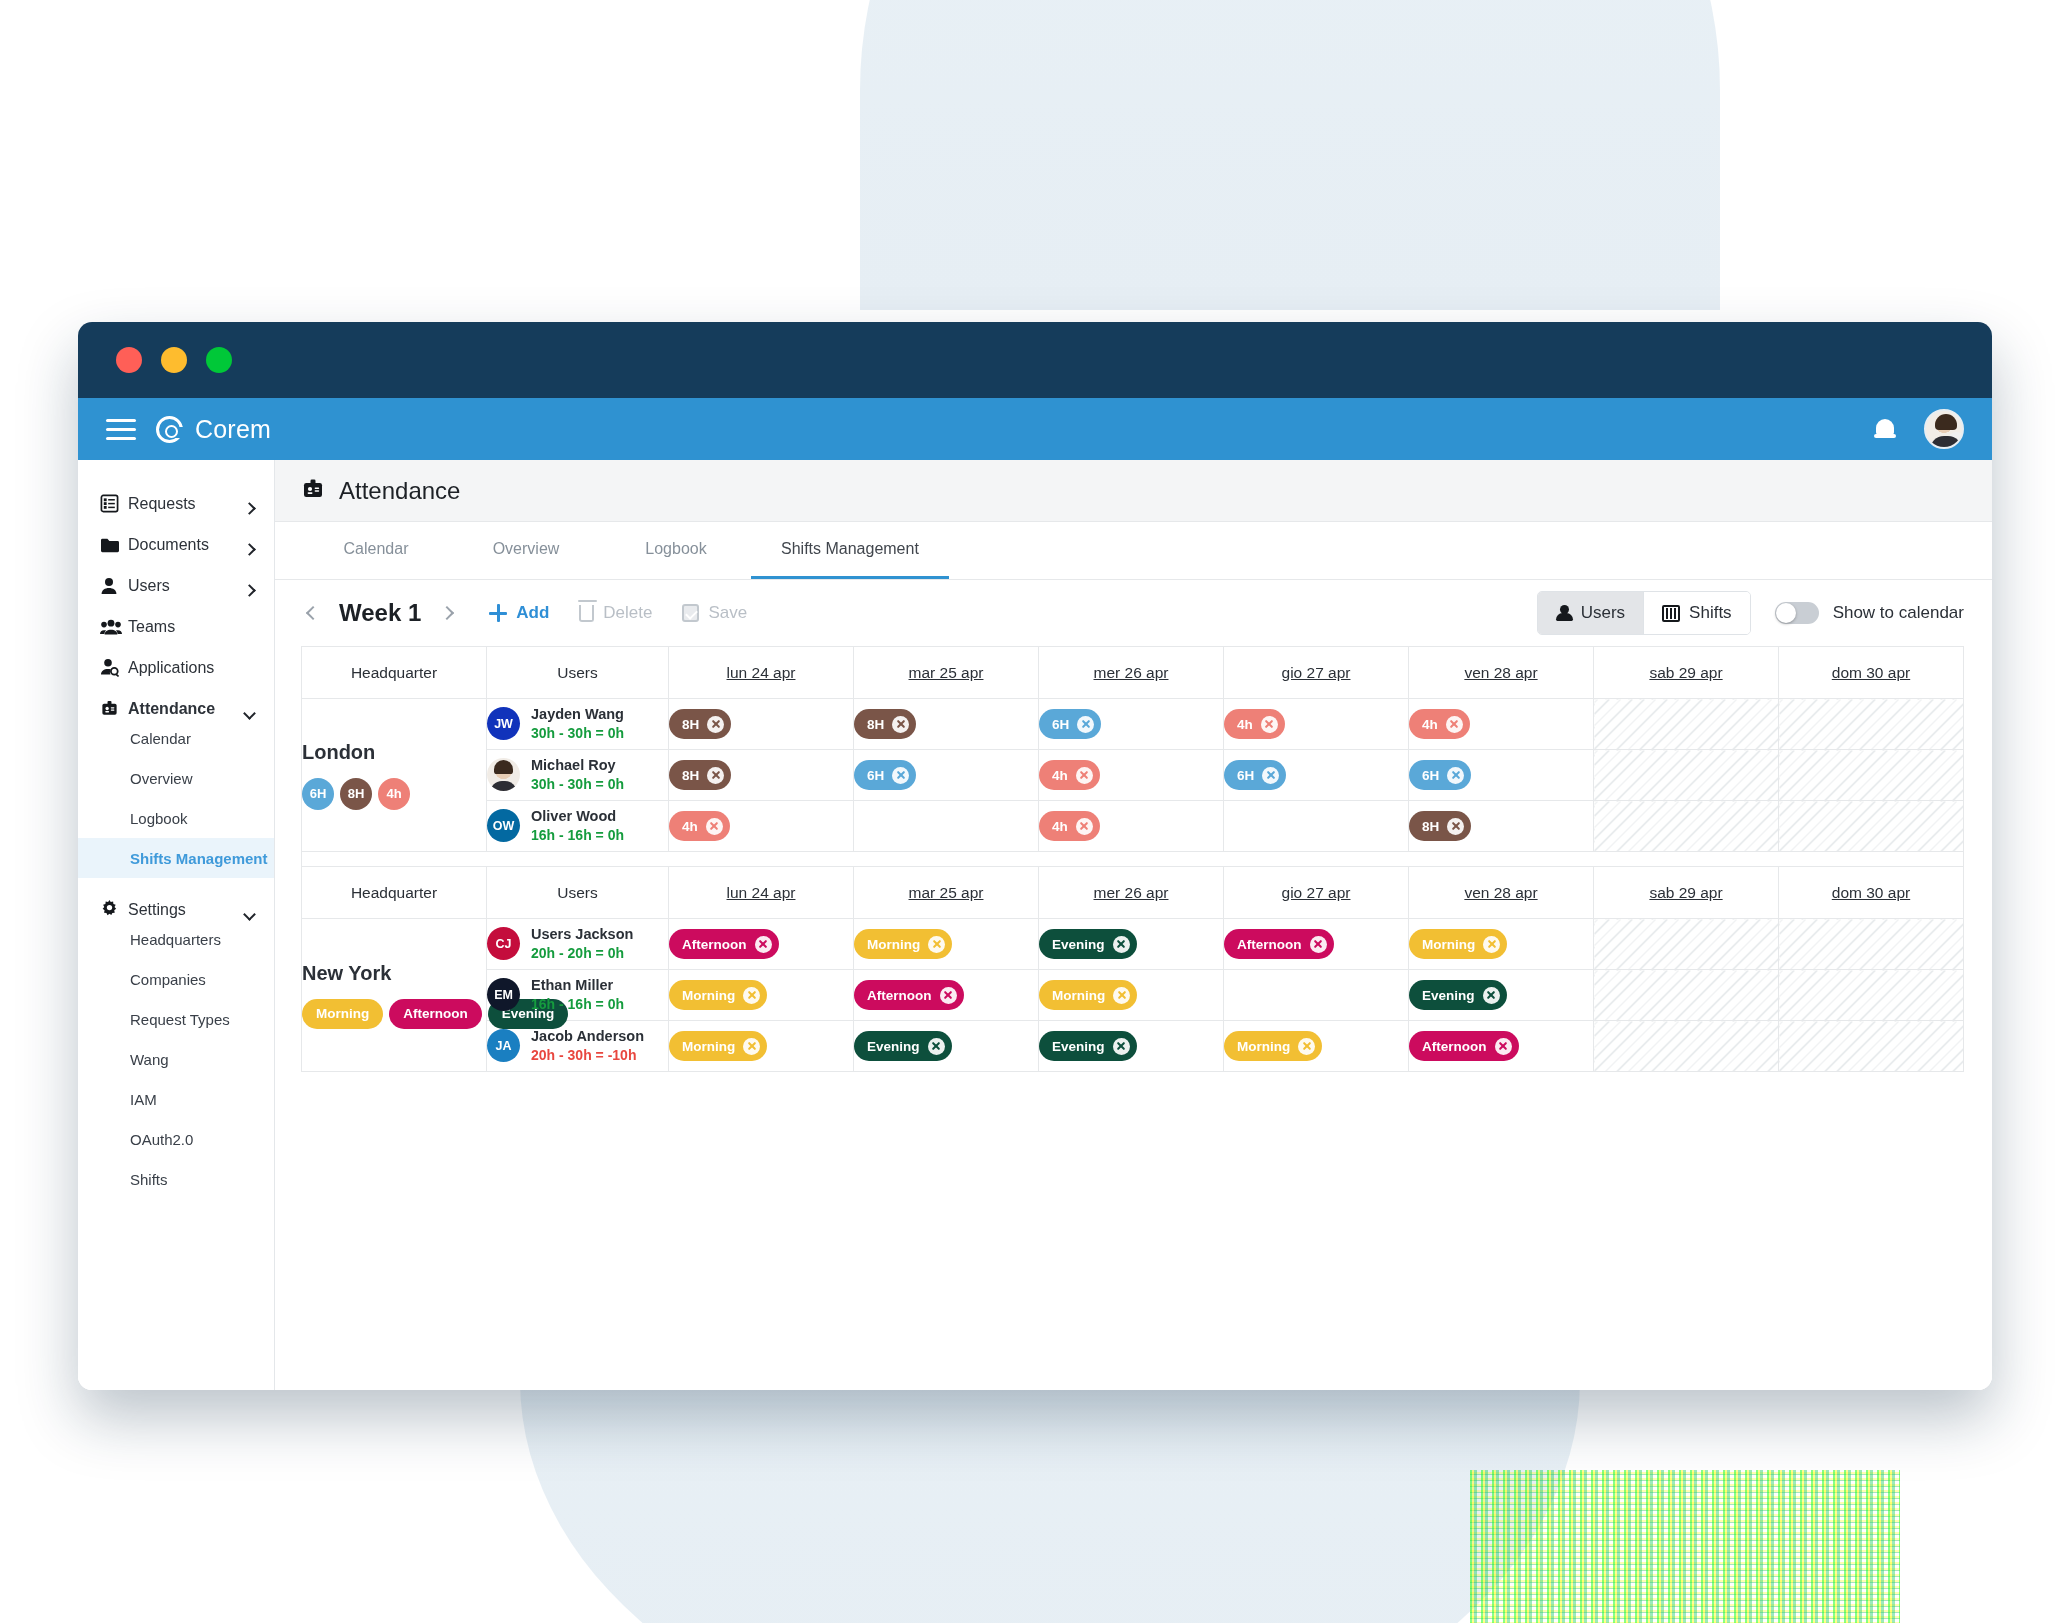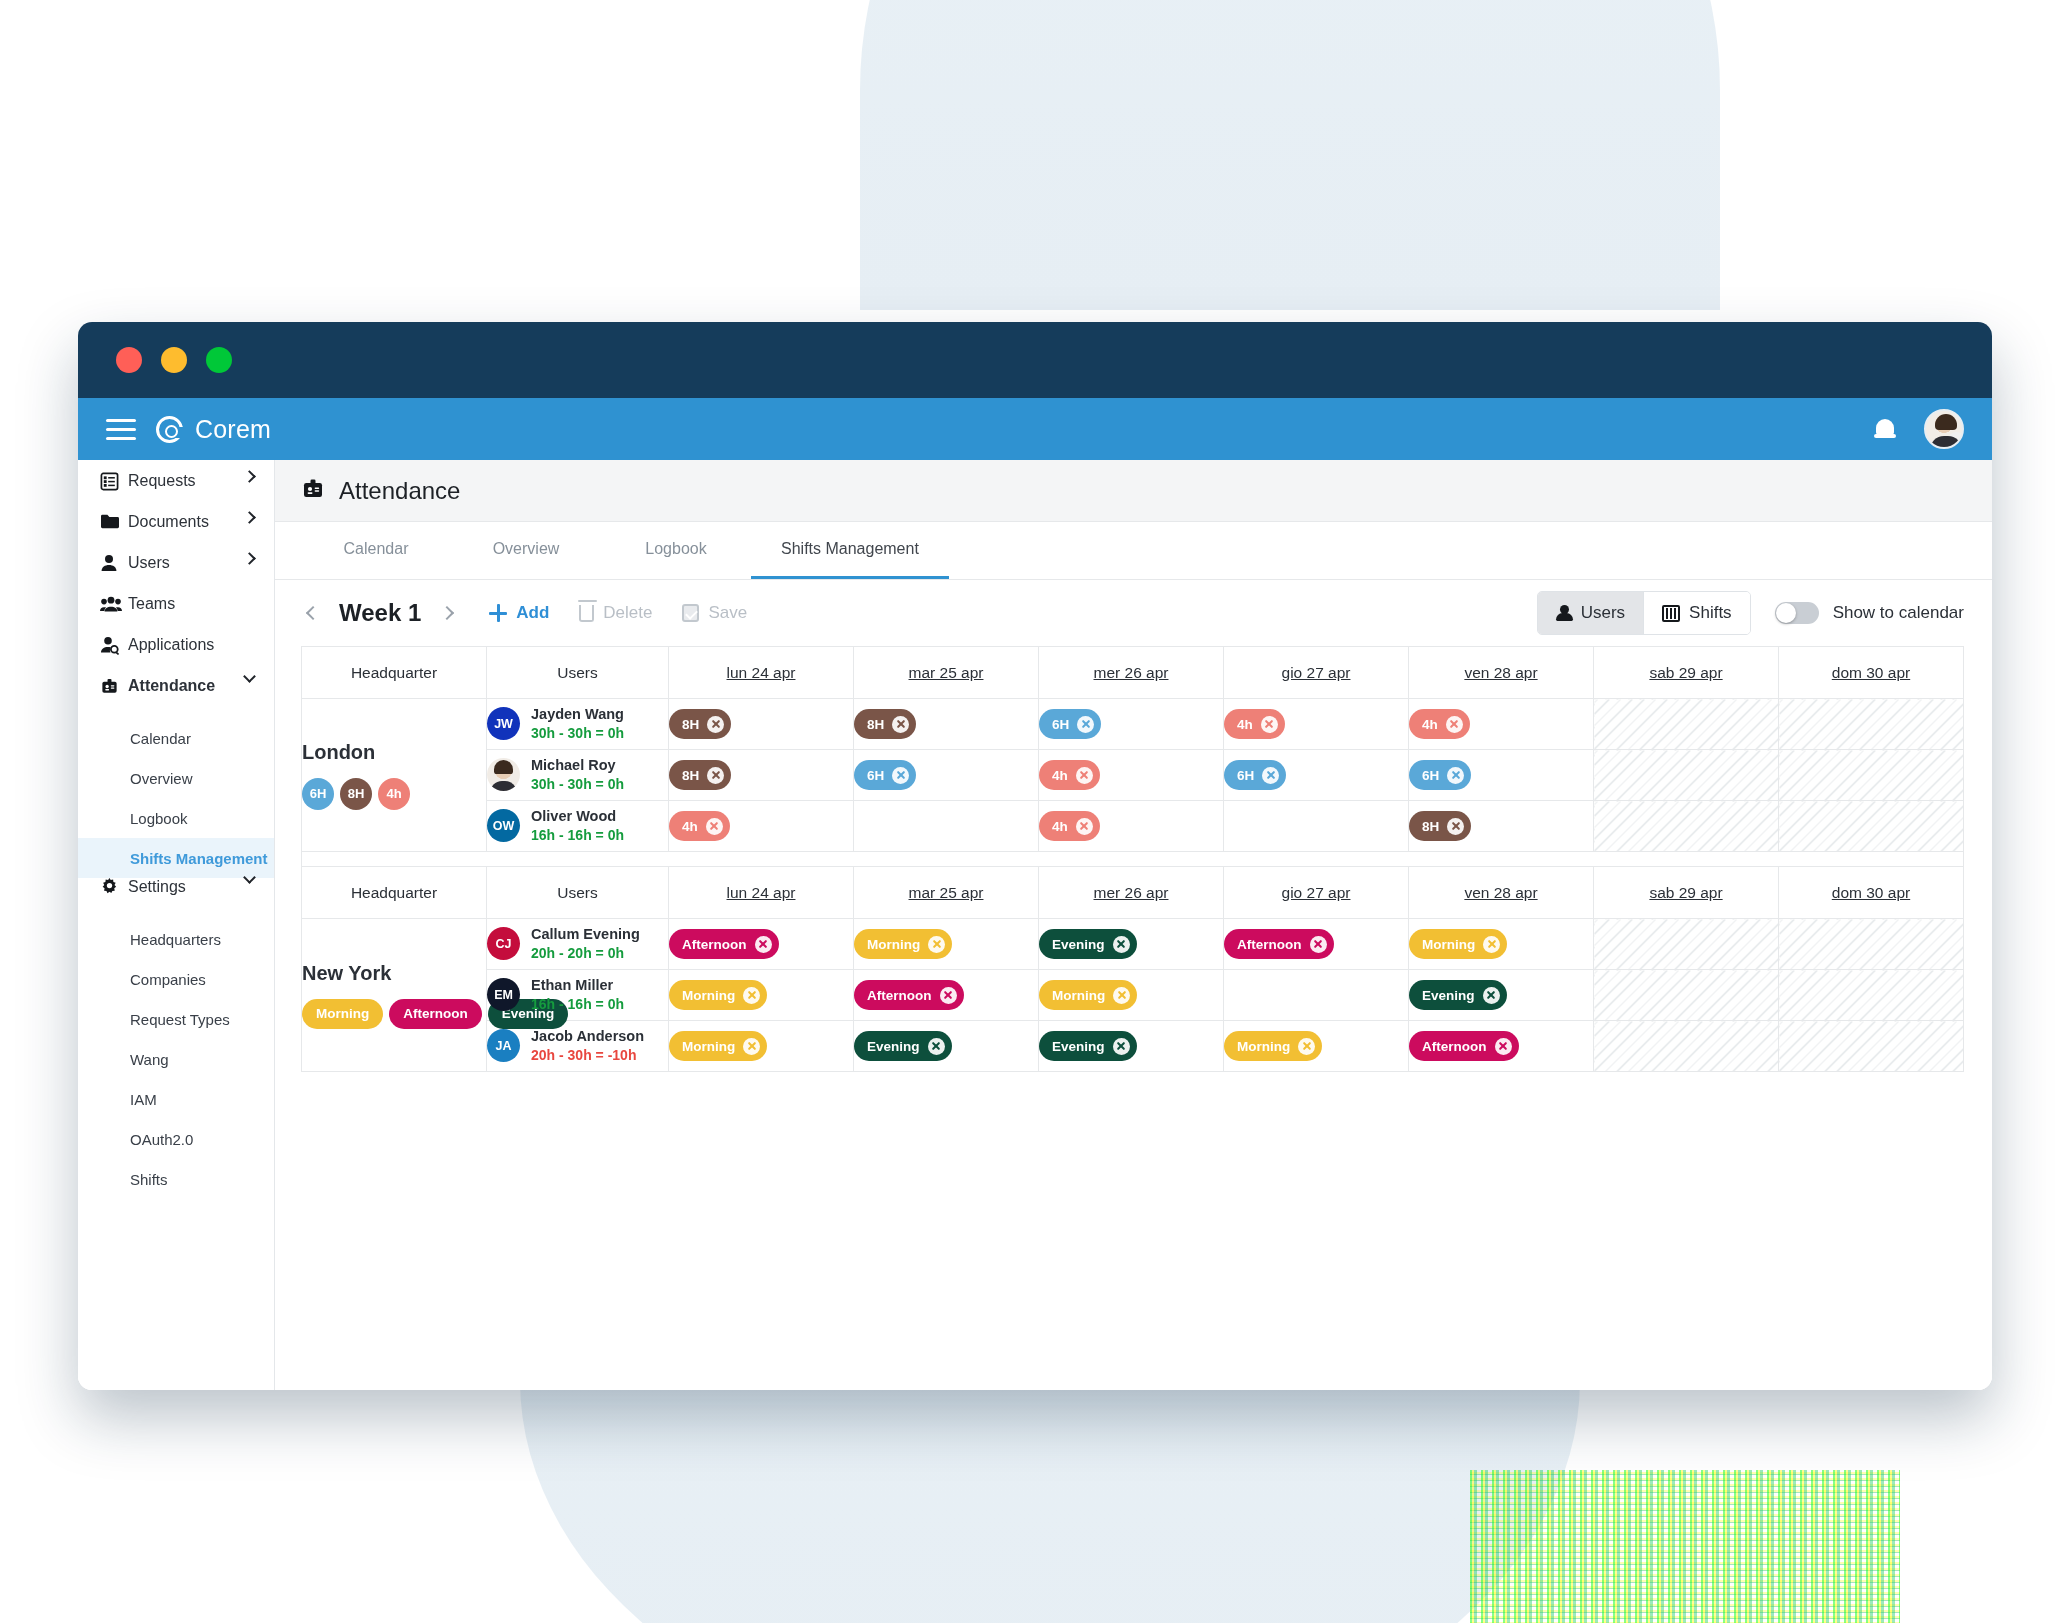--- a/index.html
+++ b/index.html
@@ -109,21 +109,21 @@
   
   #body-split { flex: 1; display: flex; min-height: 0; background: #fff; }
 
   
   #sidebar {
     width: 197px; flex: none; background: #fff;
     border-right: 1px solid #e4e7ea; padding-top: 12px;
     font-size: 16px; overflow: hidden;
   }
   .nav-item {
-    display: flex; align-items: flex-start; height: 41px;
+    display: flex; align-items: flex-end; height: 41px;
     padding: 0 16px 0 22px; cursor: pointer; color: #2d3239;
   }
   .nav-item .nav-ico { width: 28px; flex: none; display: flex; align-items: center; }
   .nav-item .nav-label { flex: 1; white-space: nowrap; }
   .nav-item.strong .nav-label { font-weight: bold; }
   .chev {
     width: 9px; height: 9px; border-right: 2.4px solid #20242a;
     border-bottom: 2.4px solid #20242a; transform: rotate(-45deg); margin-right: 4px;
   }
   .chev.down { transform: rotate(45deg); margin-top: -5px; }
@@ -724,21 +724,21 @@
                       <span>Evening</span>
                     </span>
                   </div>
         </td>
                 <td class="user">
         <div class="user-box">
                     <span class="u-avatar" style="background:#c40d3c">
                       <span>CJ</span>
                     </span>
           <div>
-            <div class="u-name">Callum Evening</div>
+            <div class="u-name">Users Jackson</div>
             <div class="u-hours ok">20h - 20h = 0h</div>
           </div>
         </div>
       </td>
                 <td class="day">
             <span class="shift-chip" style="background:#cc0b5e">
               <span>Afternoon</span>
               <span class="x" style="--c: rgb(204, 11, 94);"></span>
             </span>
           </td>

